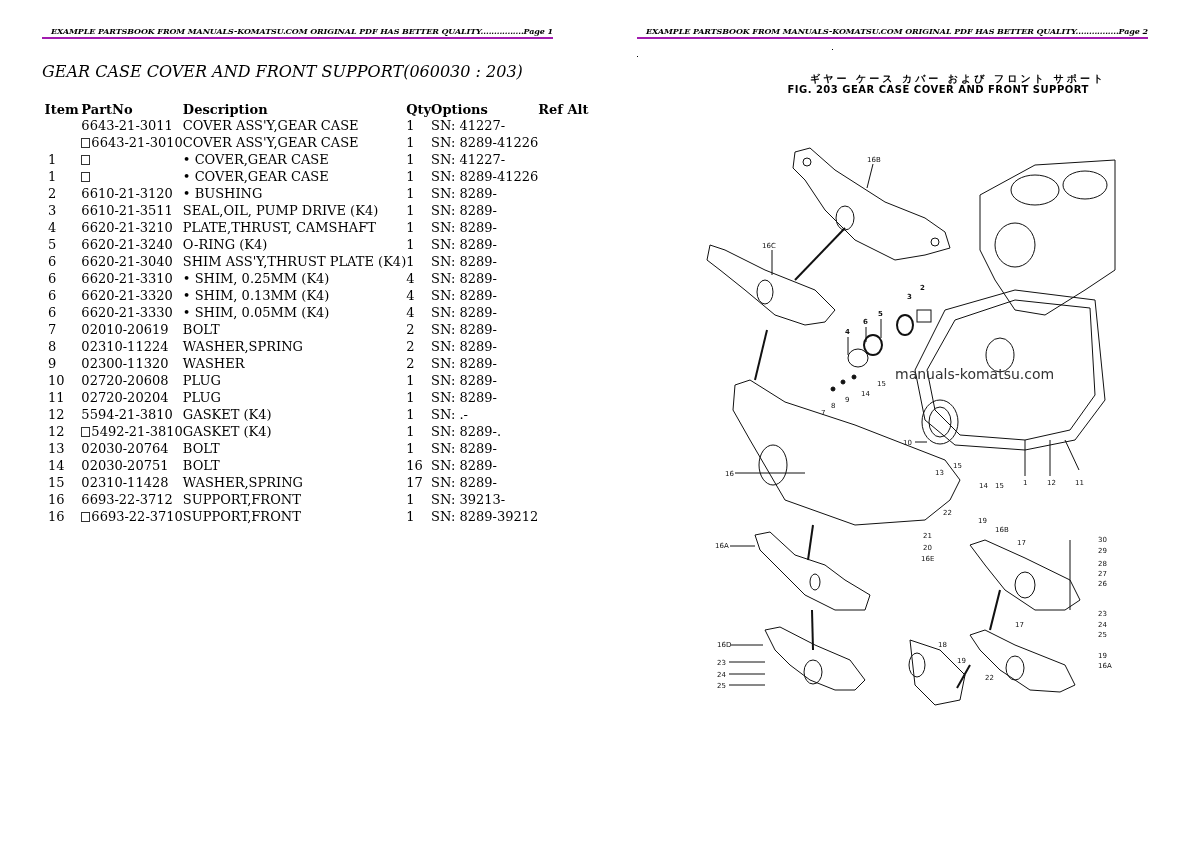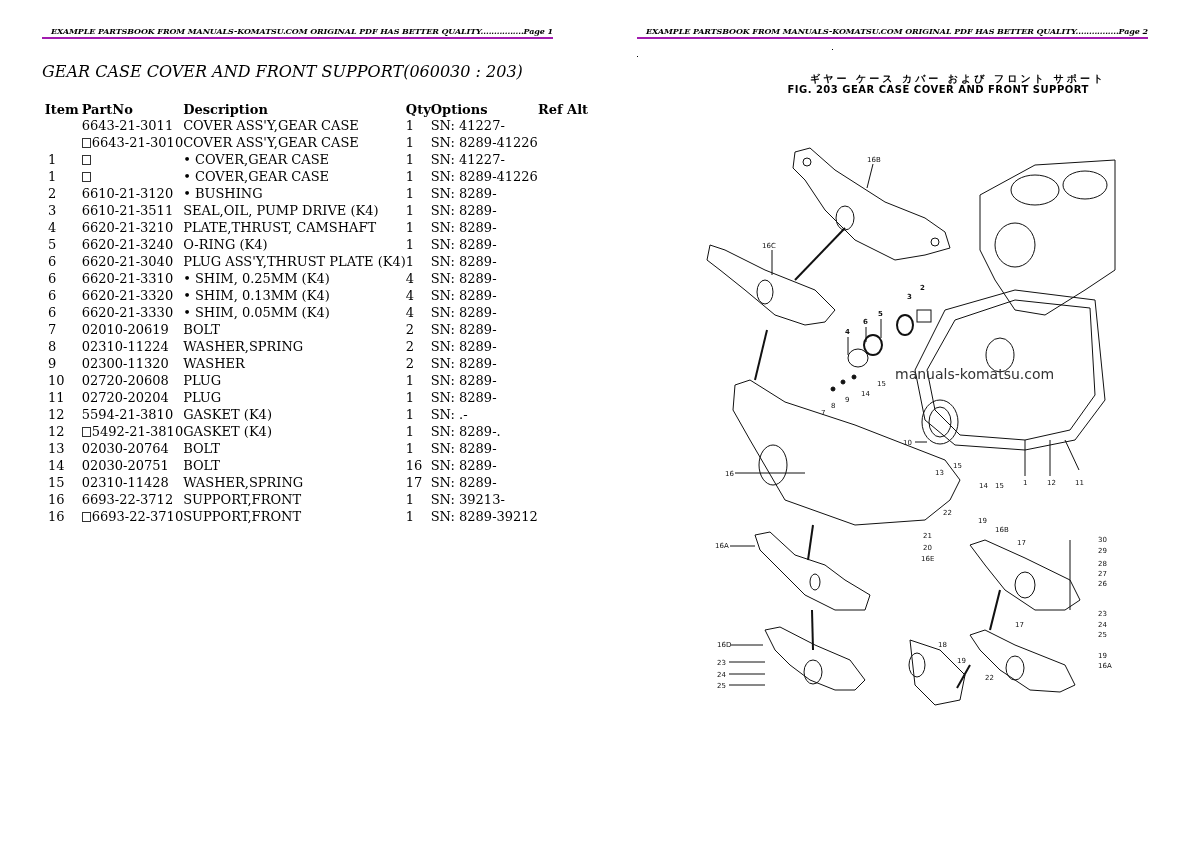--- a/index.html
+++ b/index.html
@@ -112,21 +112,21 @@
           <td class="c-item"><span>5</span></td>
           <td class="c-part"><span>6620-21-3240</span></td>
           <td class="c-desc"><span>O-RING (K4)</span></td>
           <td class="c-qty"><span>1</span></td>
           <td class="c-opt"><span>SN: 8289-</span></td>
           <td class="c-ref"><span></span></td>
         </tr>
         <tr>
           <td class="c-item"><span>6</span></td>
           <td class="c-part"><span>6620-21-3040</span></td>
-          <td class="c-desc"><span>PLUG ASS'Y,THRUST PLATE (K4)</span></td>
+          <td class="c-desc"><span>SHIM ASS'Y,THRUST PLATE (K4)</span></td>
           <td class="c-qty"><span>1</span></td>
           <td class="c-opt"><span>SN: 8289-</span></td>
           <td class="c-ref"><span></span></td>
         </tr>
         <tr>
           <td class="c-item"><span>6</span></td>
           <td class="c-part"><span>6620-21-3310</span></td>
           <td class="c-desc"><span>• SHIM, 0.25MM (K4)</span></td>
           <td class="c-qty"><span>4</span></td>
           <td class="c-opt"><span>SN: 8289-</span></td>

